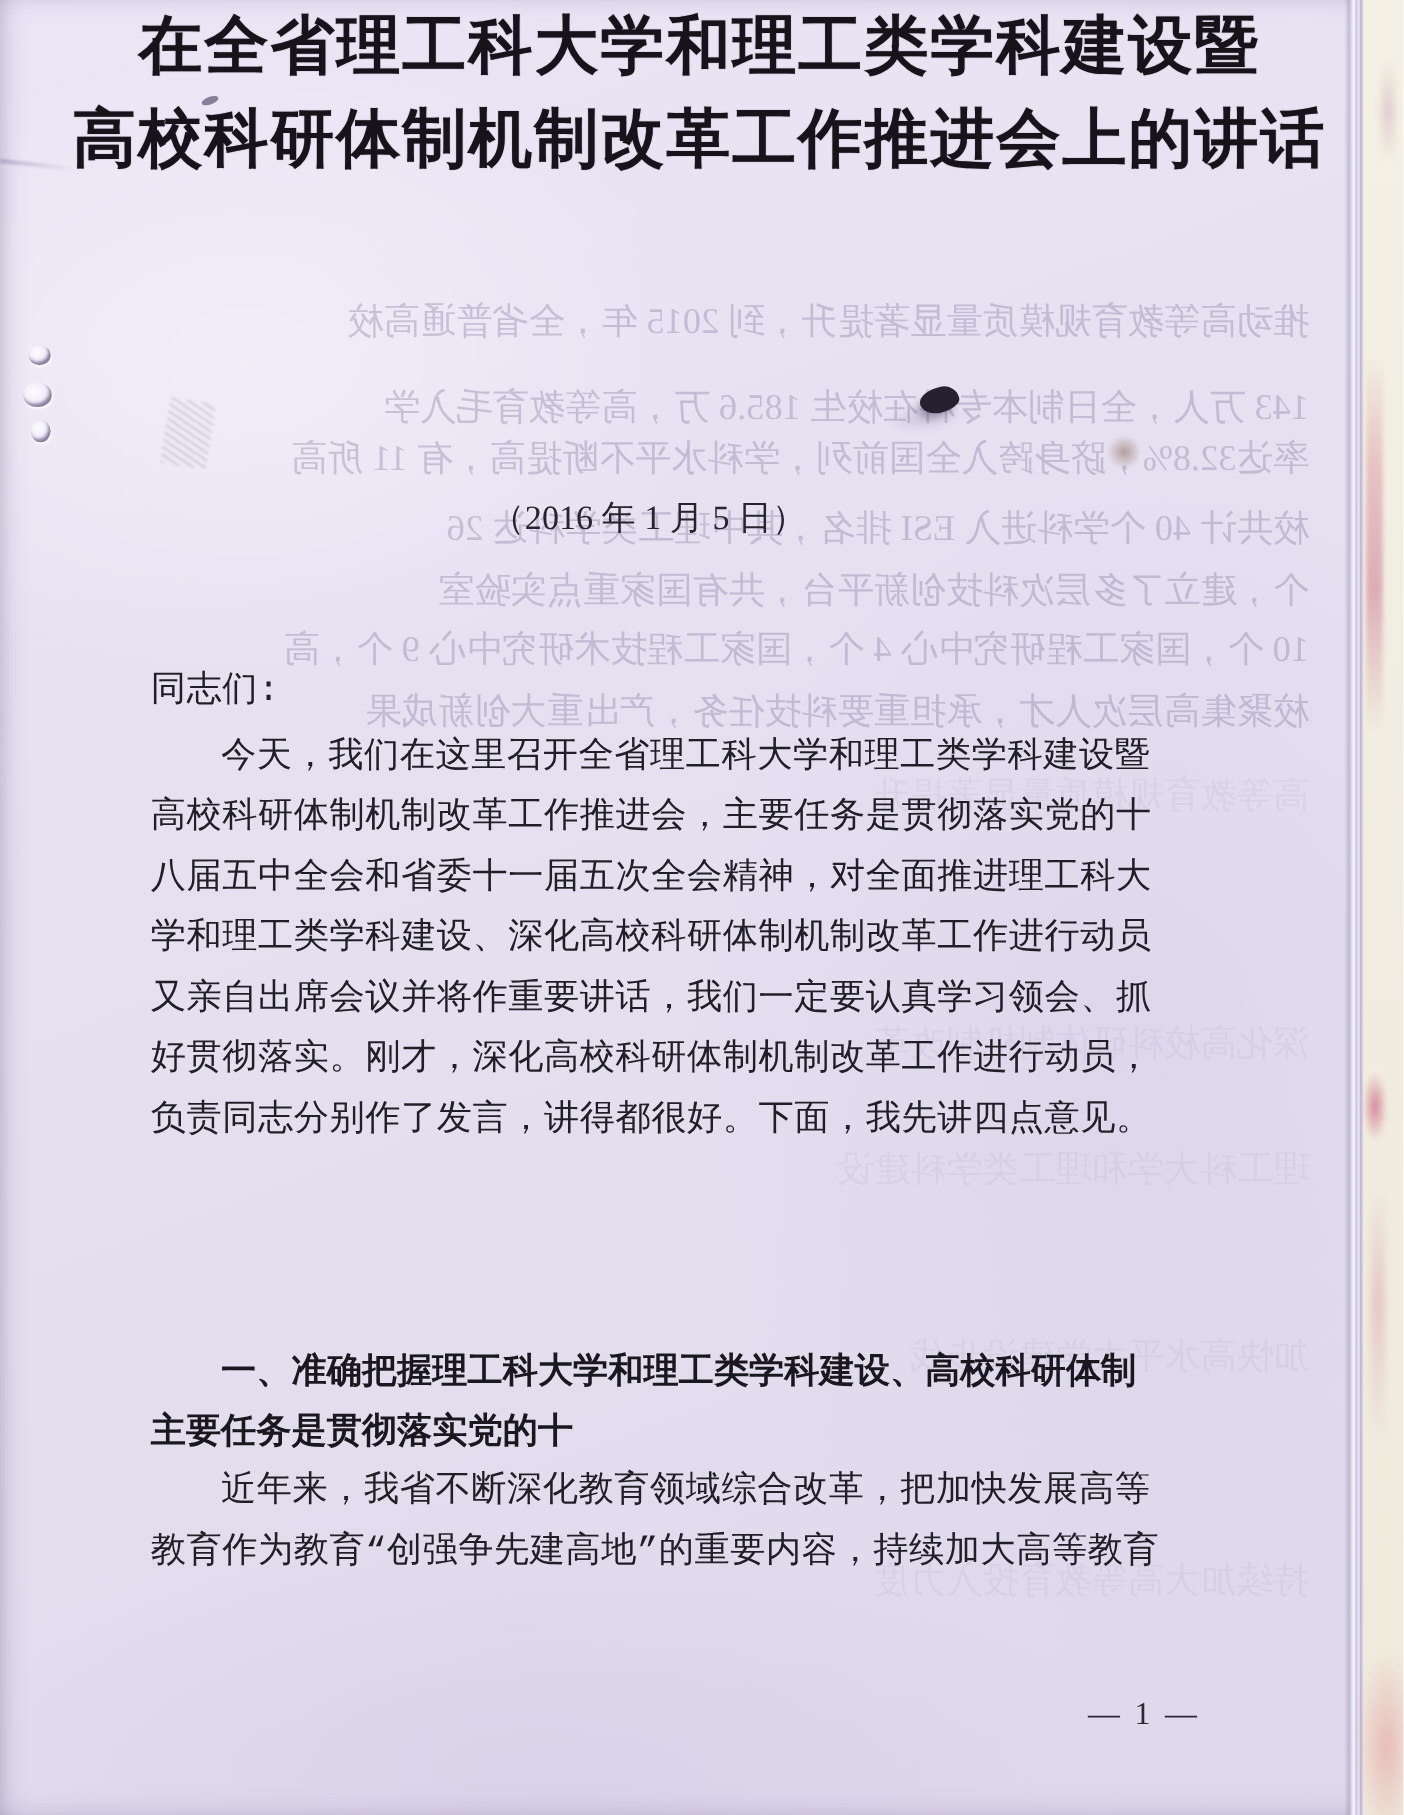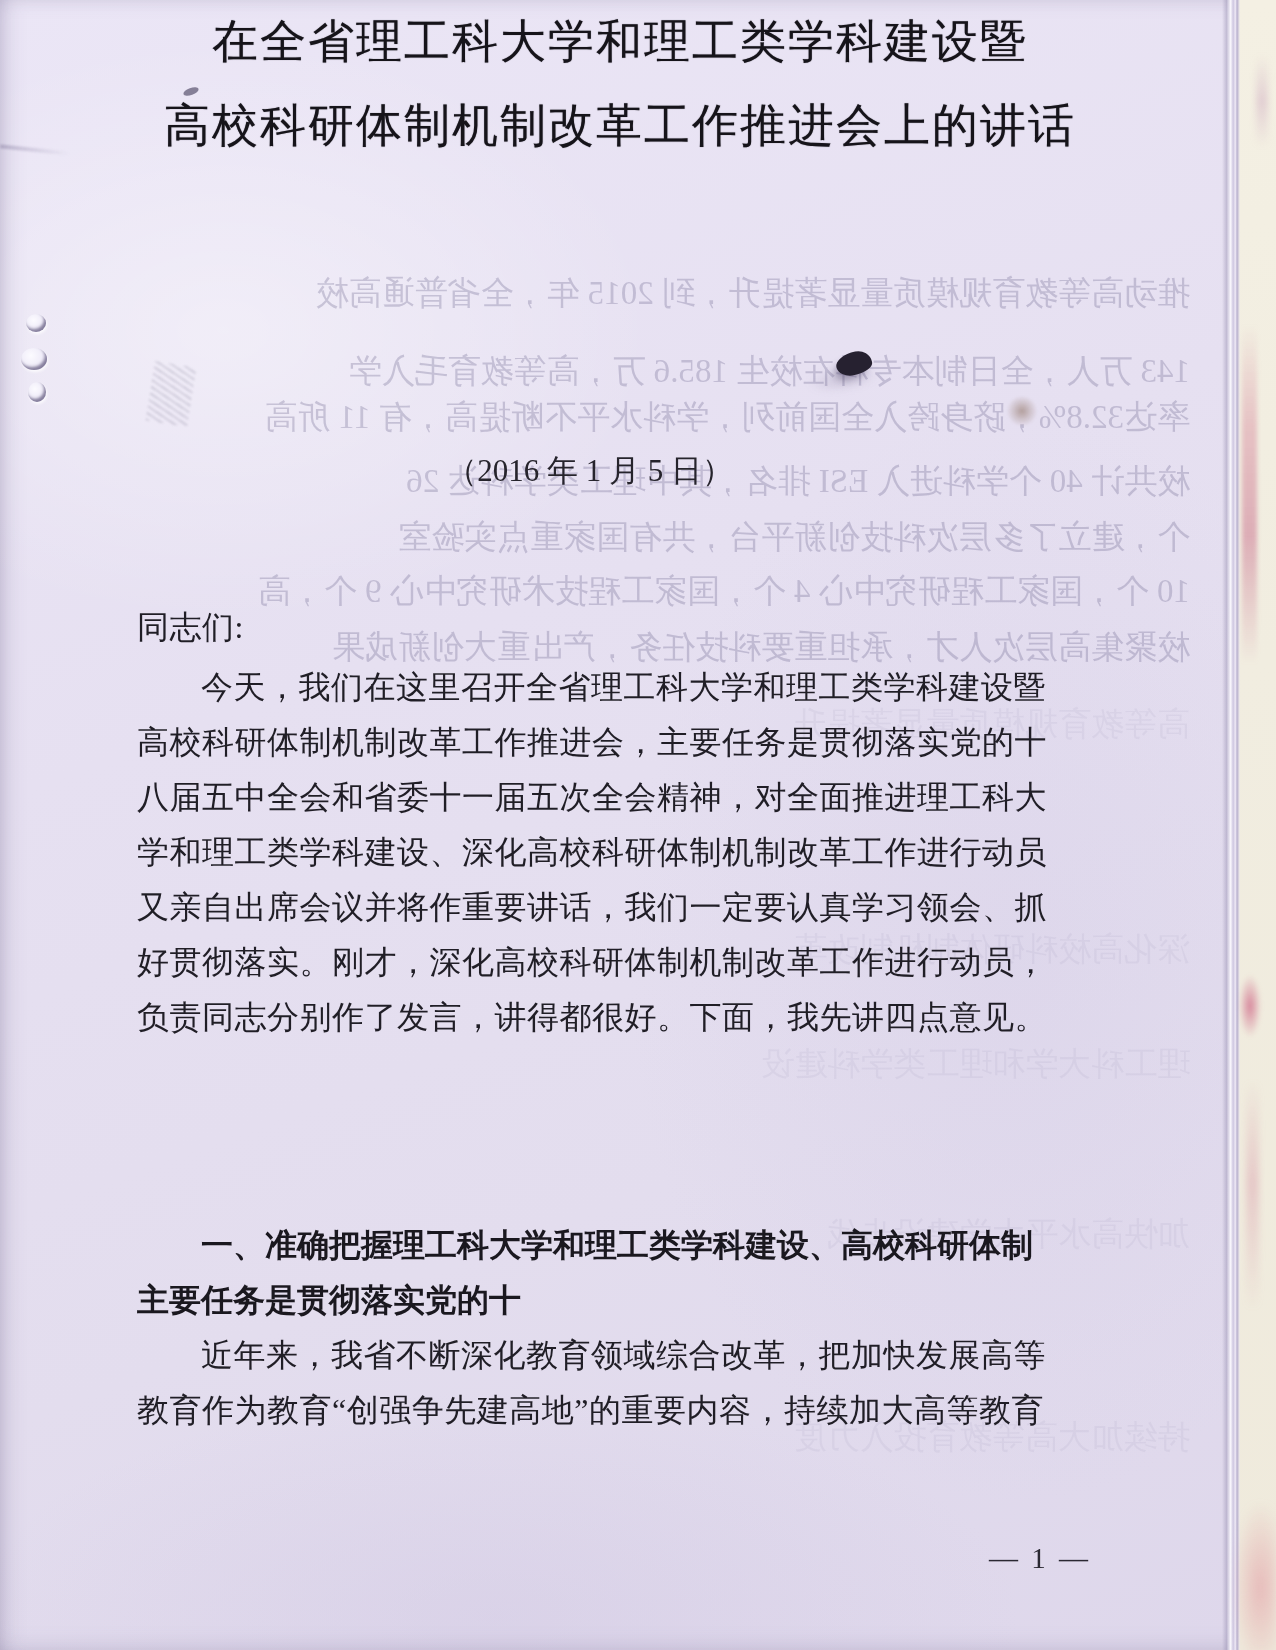--- a/index.html
+++ b/index.html
@@ -38,40 +38,40 @@
       #cdc6e0 62%,
       #eee9f5 74%,
       #b9b1cf 84%,
       #f6f3ec 100%);
   }
 
   
   .txt { position: absolute; color: #1d1b22; }
 
   .doc-title {
-    left: 0; top: 203; width: 1240px;
+    left: 16px; top: 203; width: 1240px;
     text-align: center;
     font-family: "Liberation Serif", "DejaVu Serif", serif;
-    font-weight: 400;
-    font-size: 46px; line-height: 84px;
+    font-weight: 700;
+    font-size: 58px; line-height: 84px;
     letter-spacing: 2px;
     color: #16141a;
     text-shadow: 0 0 1px rgba(20,18,26,0.55);
   }
 
   .byline-block {
     left: 137px; top: 444px; width: 905px;
     text-align: center;
     font-family: "Liberation Serif", "DejaVu Serif", serif;
     font-size: 31px; line-height: 54px;
     color: #26242c;
   }
 
   .body-line {
-    font-family: Liberation Serif, serif;
+    font-family: Liberation Mono, monospace;
     font-size: 32px; line-height: 55px; height: 55px;
     white-space: nowrap;
     letter-spacing: 0.5px;
     color: #201e26;
   }
   .salutation { left: 137px; top: 600px; width: 905px; }
   .para { left: 137px; width: 905px; }
   .para .indent { text-indent: 2em; }
 
   .heading-line {

